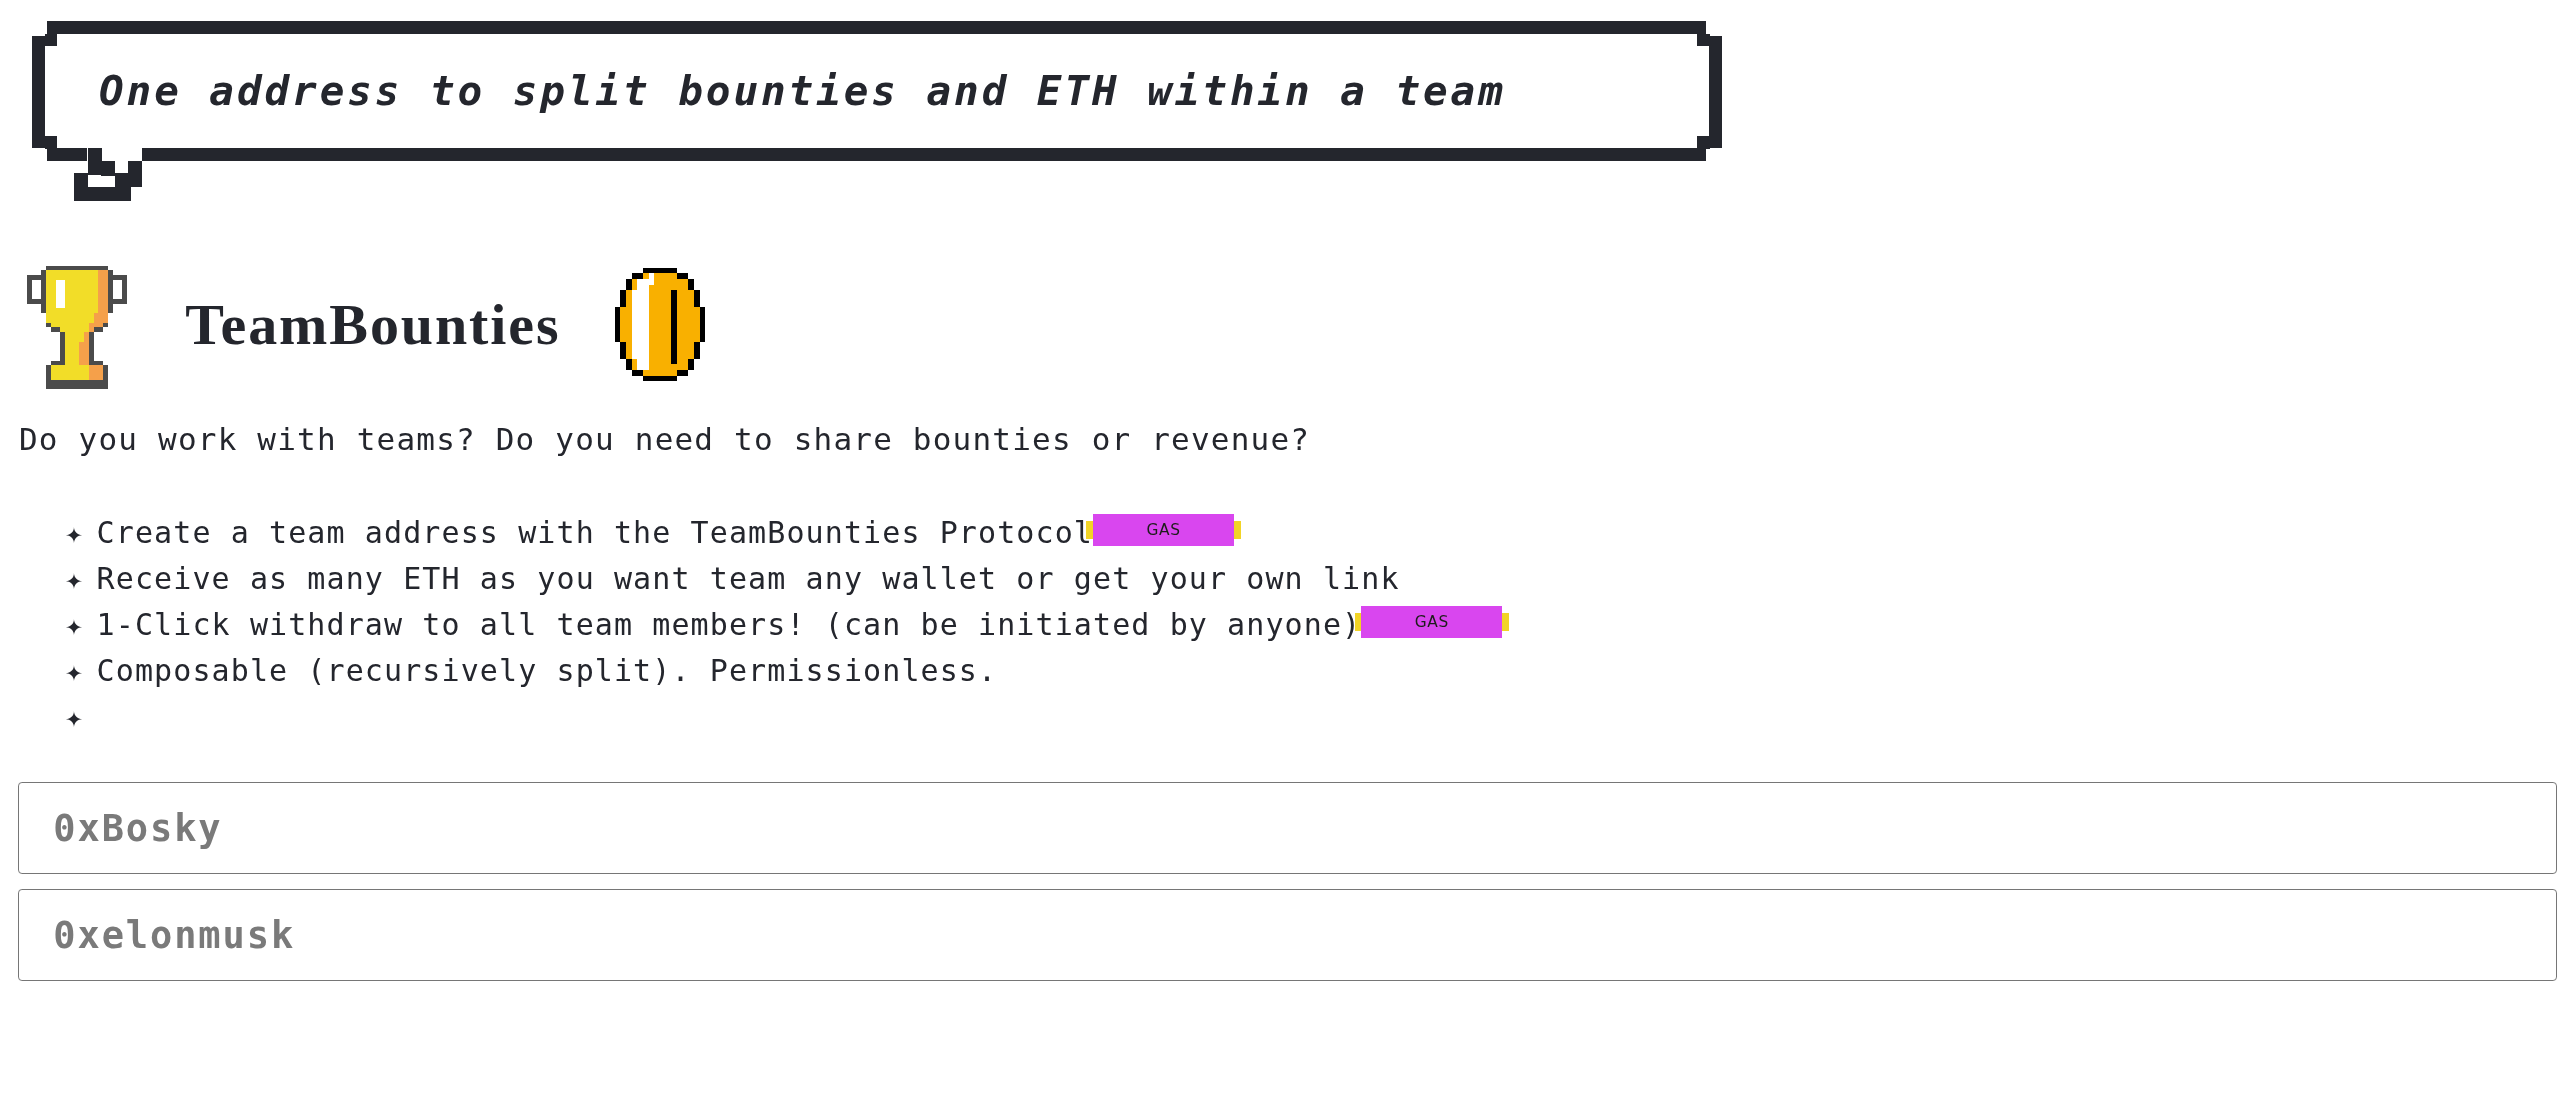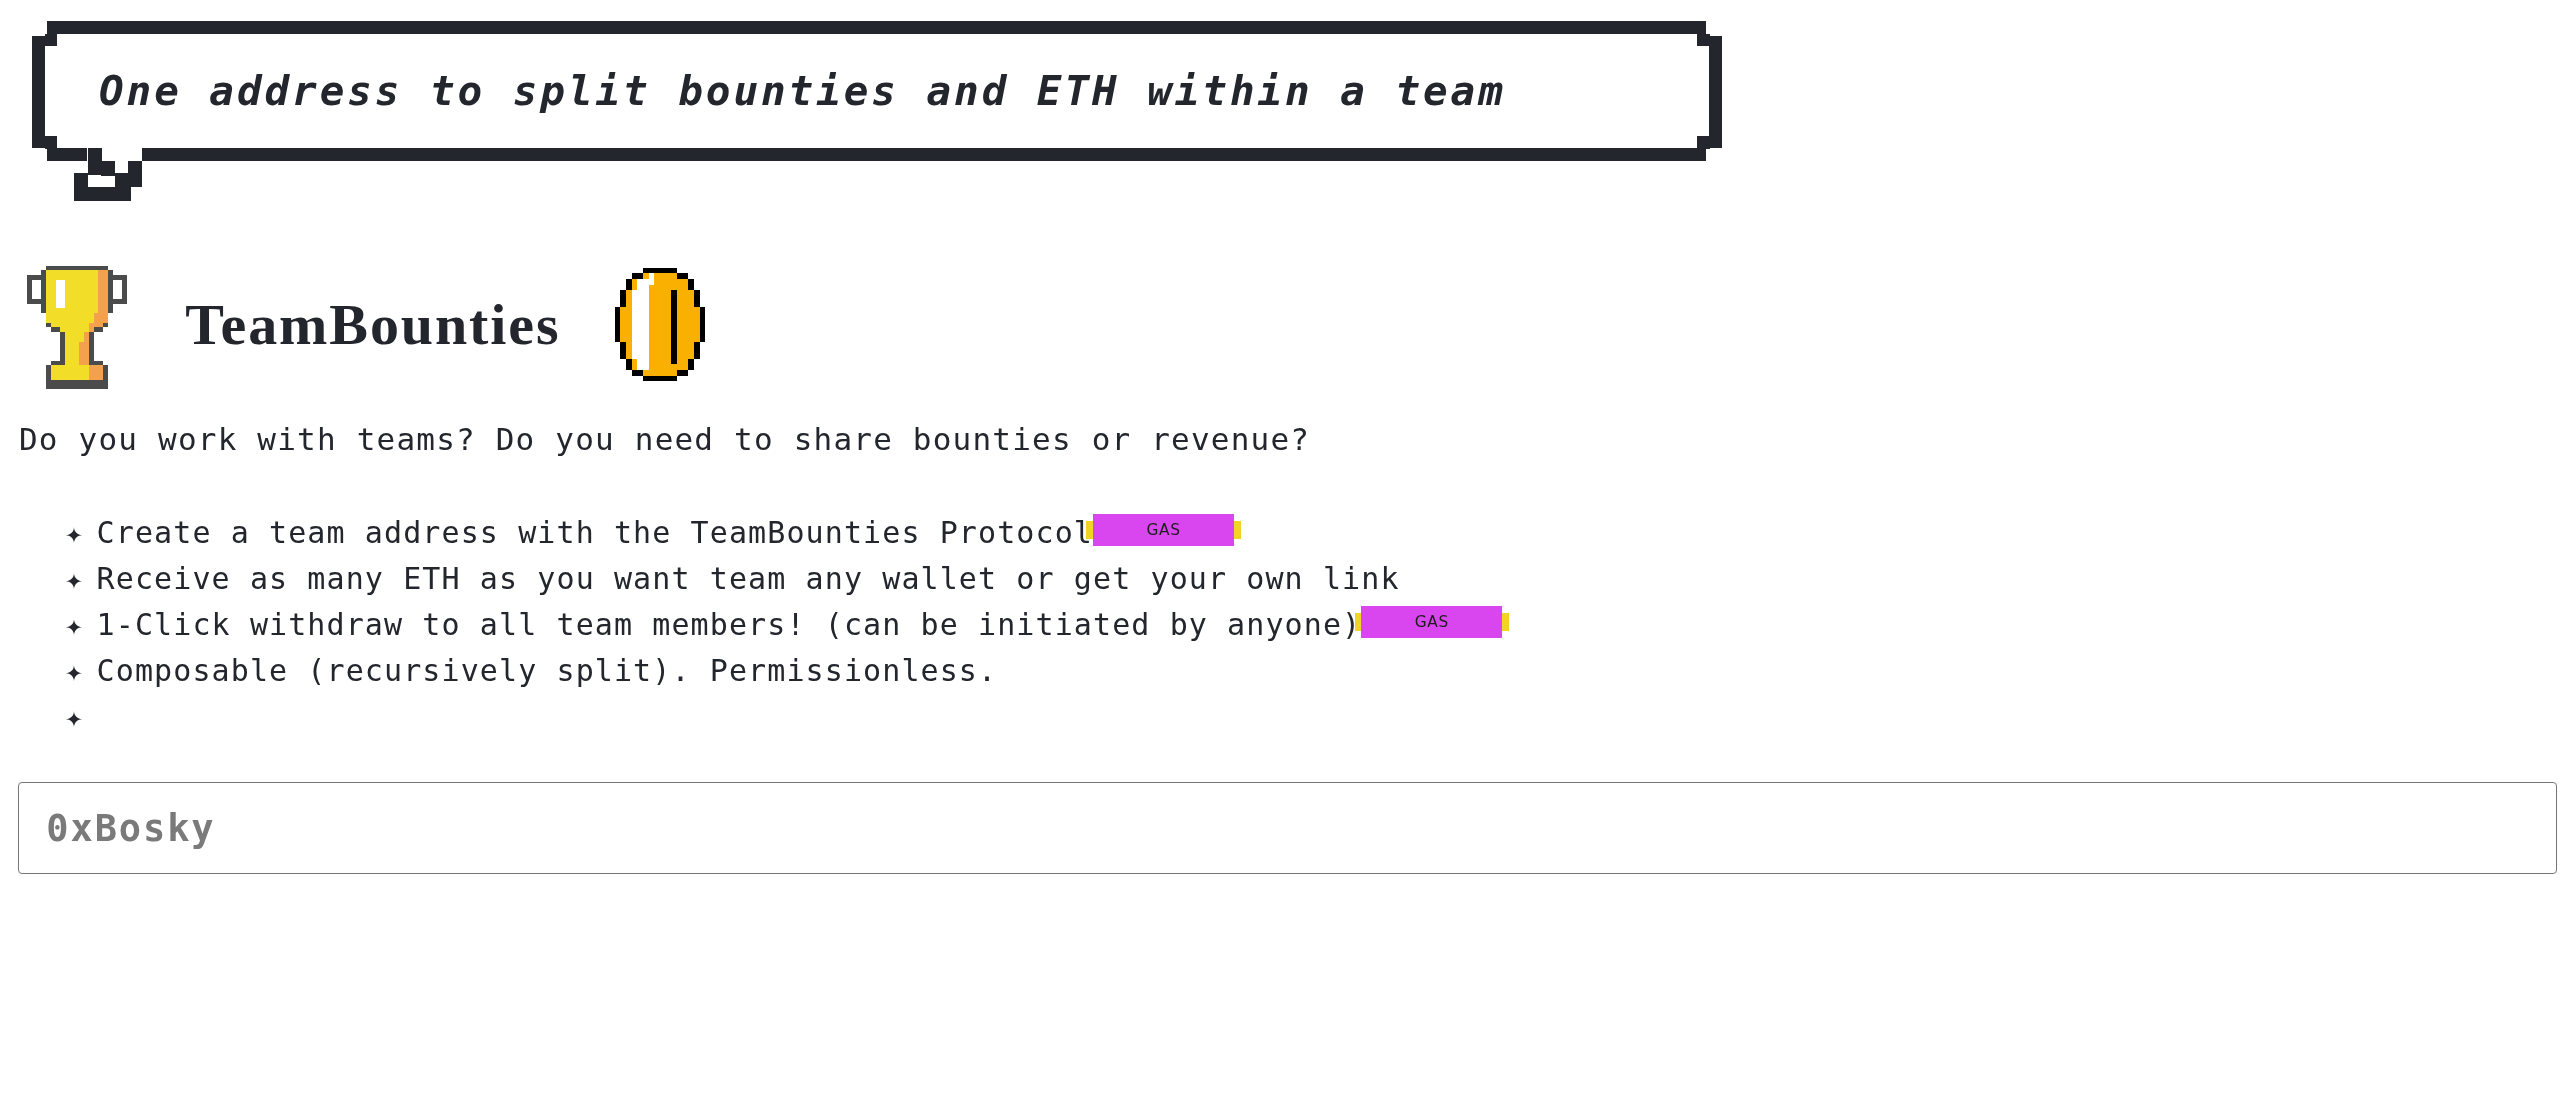--- a/index.html
+++ b/index.html
@@ -182,21 +182,21 @@
   }
   .field {
     display: block;
     box-sizing: border-box;
     width: 2539px;
     height: 92px;
     margin-bottom: 15.4px;
     border: 1.9px solid #767676;
     border-radius: 3.9px;
     background: #ffffff;
-    padding: 0 27px;
+    padding: 0 34px;
     font-family: "DejaVu Sans Mono", "Liberation Mono", monospace;
     font-size: 37px;
     font-weight: bold;
     letter-spacing: 1.9px;
     color: #7a7a7a;
     outline: none;
   }
   .field::placeholder {
     color: #7a7a7a;
     opacity: 1;
@@ -340,16 +340,17 @@
         <span class="bullet">✦</span>
         <span class="feat-text">Composable (recursively split). Permissionless.</span>
       </li>
       <li>
         <span class="bullet">✦</span>
       </li>
     </ul>
 
   <div class="fields" id="field-list">
       <input class="field" type="text" placeholder="0xBosky" style="">
+      <input class="field" type="text" placeholder="0xelonmusk" style="">
     </div>
 
 </div>
 
 
 </body></html>

